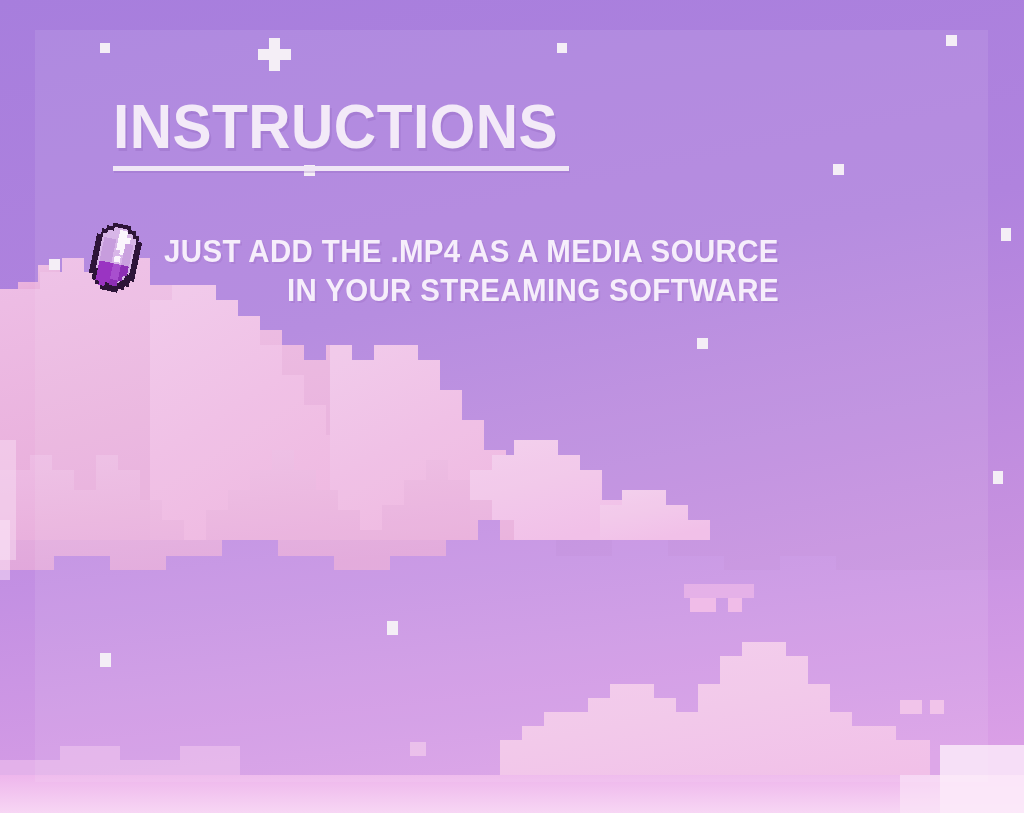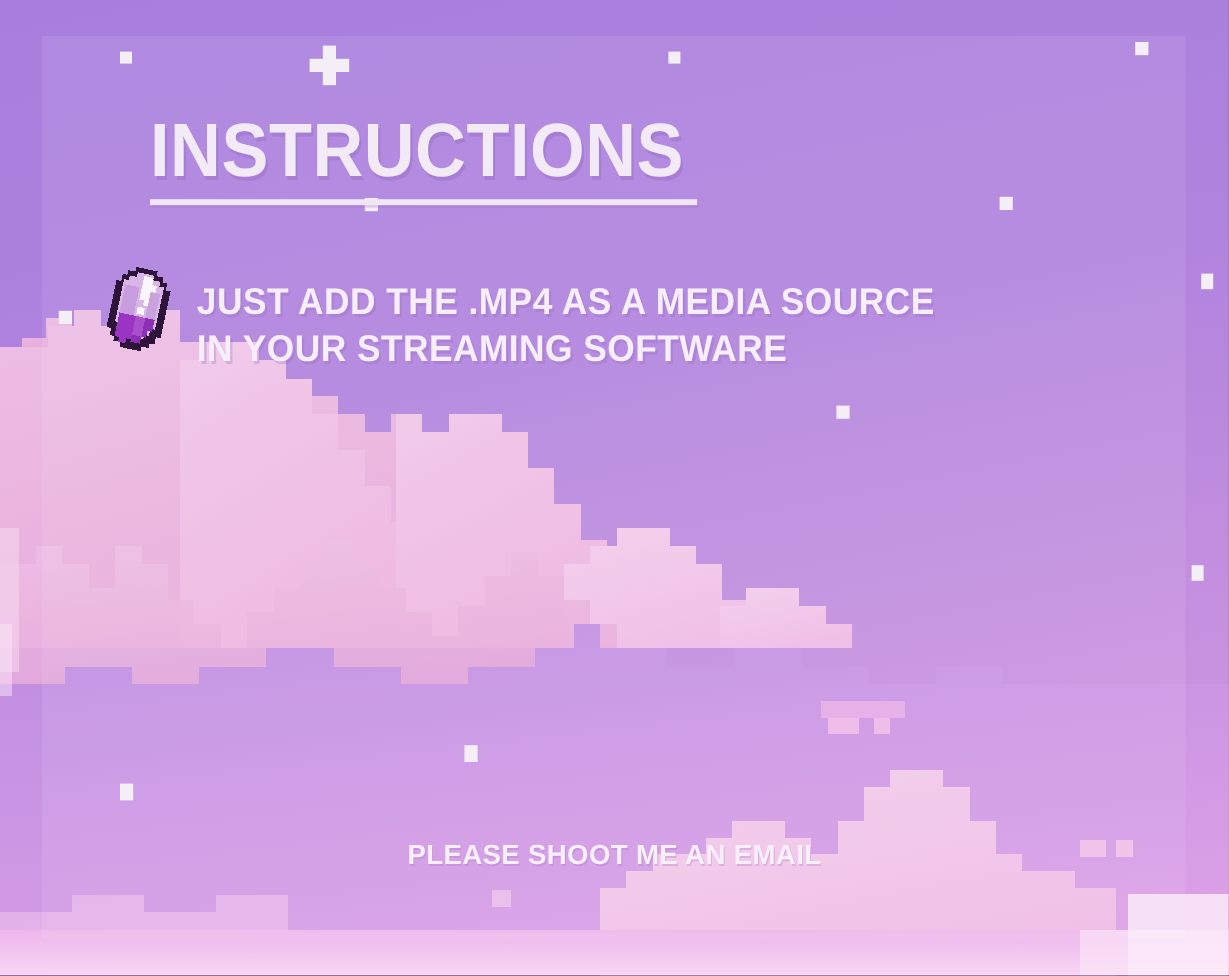--- a/index.html
+++ b/index.html
@@ -67,21 +67,21 @@
   .sparkle-cross i.v { left: 11px; top: 0; width: 11px; height: 33px; }
 
   
   .content {
     position: absolute;
     inset: 0;
   }
 
   .title-wrap {
     position: absolute;
-    left: 125px;
+    left: 113px;
     top: 94px;
   }
   .title {
     margin: 0;
     font-size: 63px;
     line-height: 64px;
     font-weight: 700;
     letter-spacing: 0.5px;
     color: #f3eaf8;
     font-family: "Liberation Sans Narrow", "Liberation Sans", sans-serif;
@@ -96,20 +96,21 @@
     height: 5px;
     background: #f0e6f6;
     box-shadow: 1px 2px 0 rgba(140, 95, 185, 0.25);
   }
 
   .bullets {
     position: absolute;
     left: 88px;
     top: 222px;
     width: 840px;
+    text-align: right;
   }
   .bullet {
     position: relative;
     display: flex;
     align-items: flex-start;
     gap: 18px;
   }
   .bullet + .bullet { margin-top: 100px; }
   .bullet-1 .bullet-text { padding-top: 10px; }
   .bullet-2 .gem-slot { margin-top: 150px; }
@@ -336,17 +337,16 @@
         <div class="bullet-text">
           <span class="line">JUST ADD THE .MP4 AS A MEDIA SOURCE</span>
           <span class="line">IN YOUR STREAMING SOFTWARE</span>
         </div>
       </div>
 
 
     </div>
 
     <div class="footer">
-      <span class="line">PLEASE SHOOT ME AN EMAIL</span>
     </div>
 
   </div>
 </div>
 
 </body></html>

